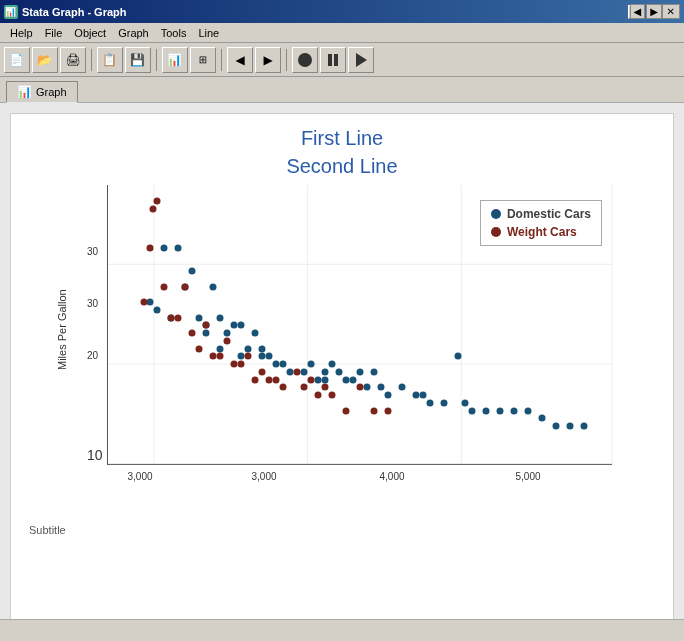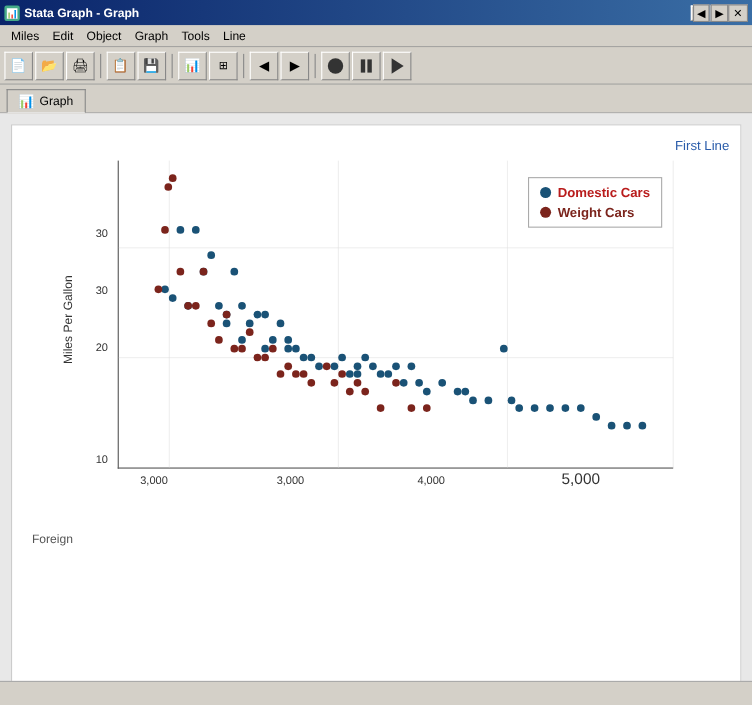--- a/index.html
+++ b/index.html
@@ -127,23 +127,23 @@
     .graph-area {
       background: white;
       border: 1px solid #ccc;
       width: 100%;
       height: 100%;
       position: relative;
       padding: 10px;
     }
 
     .graph-title {
-      text-align: right;
+      text-align: center;
       color: #2a5caa;
-      font-size: 12px;
+      font-size: 20px;
       line-height: 1.4;
     }
     .graph-subtitle {
       text-align: center;
       color: #333;
       font-size: 13px;
       margin-bottom: 4px;
     }
 
     .chart-container {
@@ -195,21 +195,21 @@
       border: 1px solid #aaa;
       background: white;
       padding: 6px 10px;
       font-size: 12px;
     }
     .legend-item {
       display: flex;
       align-items: center;
       gap: 6px;
       margin-bottom: 4px;
-      color: #b91c1c;
+      color: #404040;
       font-weight: bold;
     }
     .legend-item:last-child { margin-bottom: 0; color: #7b241c; }
     .legend-dot {
       width: 10px; height: 10px;
       border-radius: 50%;
     }
 
     
     .dot {
@@ -251,22 +251,22 @@
     <span>Stata Graph - Graph</span>
   </div>
   <div class="title-bar-buttons">
     <div class="tb-btn">_</div>
     <div class="tb-btn">□</div>
     <div class="tb-btn">✕</div>
   </div>
 </div>
 
 <div class="menu-bar">
-  <span class="menu-item">Miles</span>
-  <span class="menu-item">Edit</span>
+  <span class="menu-item">Help</span>
+  <span class="menu-item">File</span>
   <span class="menu-item">Object</span>
   <span class="menu-item">Graph</span>
   <span class="menu-item">Tools</span>
   <span class="menu-item">Line</span>
 </div>
 
 <div class="toolbar">
   <div class="tool-btn">📄</div>
   <div class="tool-btn">📂</div>
   <div class="tool-btn">🖨</div>
@@ -304,20 +304,21 @@
     <div class="tab-nav-btn">▶</div>
   </div>
   <div class="tab-close-btn">✕</div>
 </div>
 
 <div class="main-content">
   <div class="graph-area">
 
     <div class="graph-title">
       <div>First Line</div>
+      <div>Second Line</div>
     </div>
 
     <div class="chart-container">
 
       <div class="y-axis-label" style="position:absolute;left:-10px;top:50%;transform:translateY(-50%) rotate(-90deg);font-size:11px;color:#333;white-space:nowrap;">Miles Per Gallon</div>
 
       <div class="chart-inner" id="plot-area">
 
         <svg class="scatter" id="scatter-svg" viewBox="0 0 505 285" preserveAspectRatio="none">
 
@@ -412,42 +413,42 @@
           <div class="dot dot-foreign" style="left: 40.2778%; bottom: 27.7778%;"></div>
           <div class="dot dot-foreign" style="left: 41.6667%; bottom: 22.2222%;"></div>
           <div class="dot dot-foreign" style="left: 43.0556%; bottom: 25%;"></div>
           <div class="dot dot-foreign" style="left: 44.4444%; bottom: 22.2222%;"></div>
           <div class="dot dot-foreign" style="left: 47.2222%; bottom: 16.6667%;"></div>
           <div class="dot dot-foreign" style="left: 50%; bottom: 25%;"></div>
           <div class="dot dot-foreign" style="left: 52.7778%; bottom: 16.6667%;"></div>
           <div class="dot dot-foreign" style="left: 55.5556%; bottom: 16.6667%;"></div>
         </div>
 
-      <div style="position:absolute;left:35px;bottom:57px;font-size:10px;color:#333;">10</div>
+      <div style="position:absolute;left:35px;bottom:57px;font-size:14px;color:#333;">10</div>
       <div style="position:absolute;left:35px;bottom:159px;font-size:10px;color:#333;">20</div>
       <div style="position:absolute;left:35px;bottom:211px;font-size:10px;color:#333;">30</div>
       <div style="position:absolute;left:35px;bottom:263px;font-size:10px;color:#333;">30</div>
 
       <div style="position:absolute;left:88px;bottom:38px;font-size:10px;color:#333;transform:translateX(-50%);">3,000</div>
       <div style="position:absolute;left:212px;bottom:38px;font-size:10px;color:#333;transform:translateX(-50%);">3,000</div>
       <div style="position:absolute;left:340px;bottom:38px;font-size:10px;color:#333;transform:translateX(-50%);">4,000</div>
-      <div style="position:absolute;left:476px;bottom:38px;font-size:14px;color:#333;transform:translateX(-50%);">5,000</div>
+      <div style="position:absolute;left:476px;bottom:38px;font-size:10px;color:#333;transform:translateX(-50%);">5,000</div>
 
 
       <div class="legend">
         <div class="legend-item">
           <div class="legend-dot" style="background:#1a5276;"></div>
           <span>Domestic Cars</span>
         </div>
         <div class="legend-item">
           <div class="legend-dot" style="background:#7b241c;"></div>
           <span>Weight Cars</span>
         </div>
       </div>
     </div>
 
     <div class="note-area">
-      <div>Foreign</div>
+      <div>Subtitle</div>
     </div>
   </div>
 
   <div class="status-bar"></div>
 </div>
 
 </body></html>

